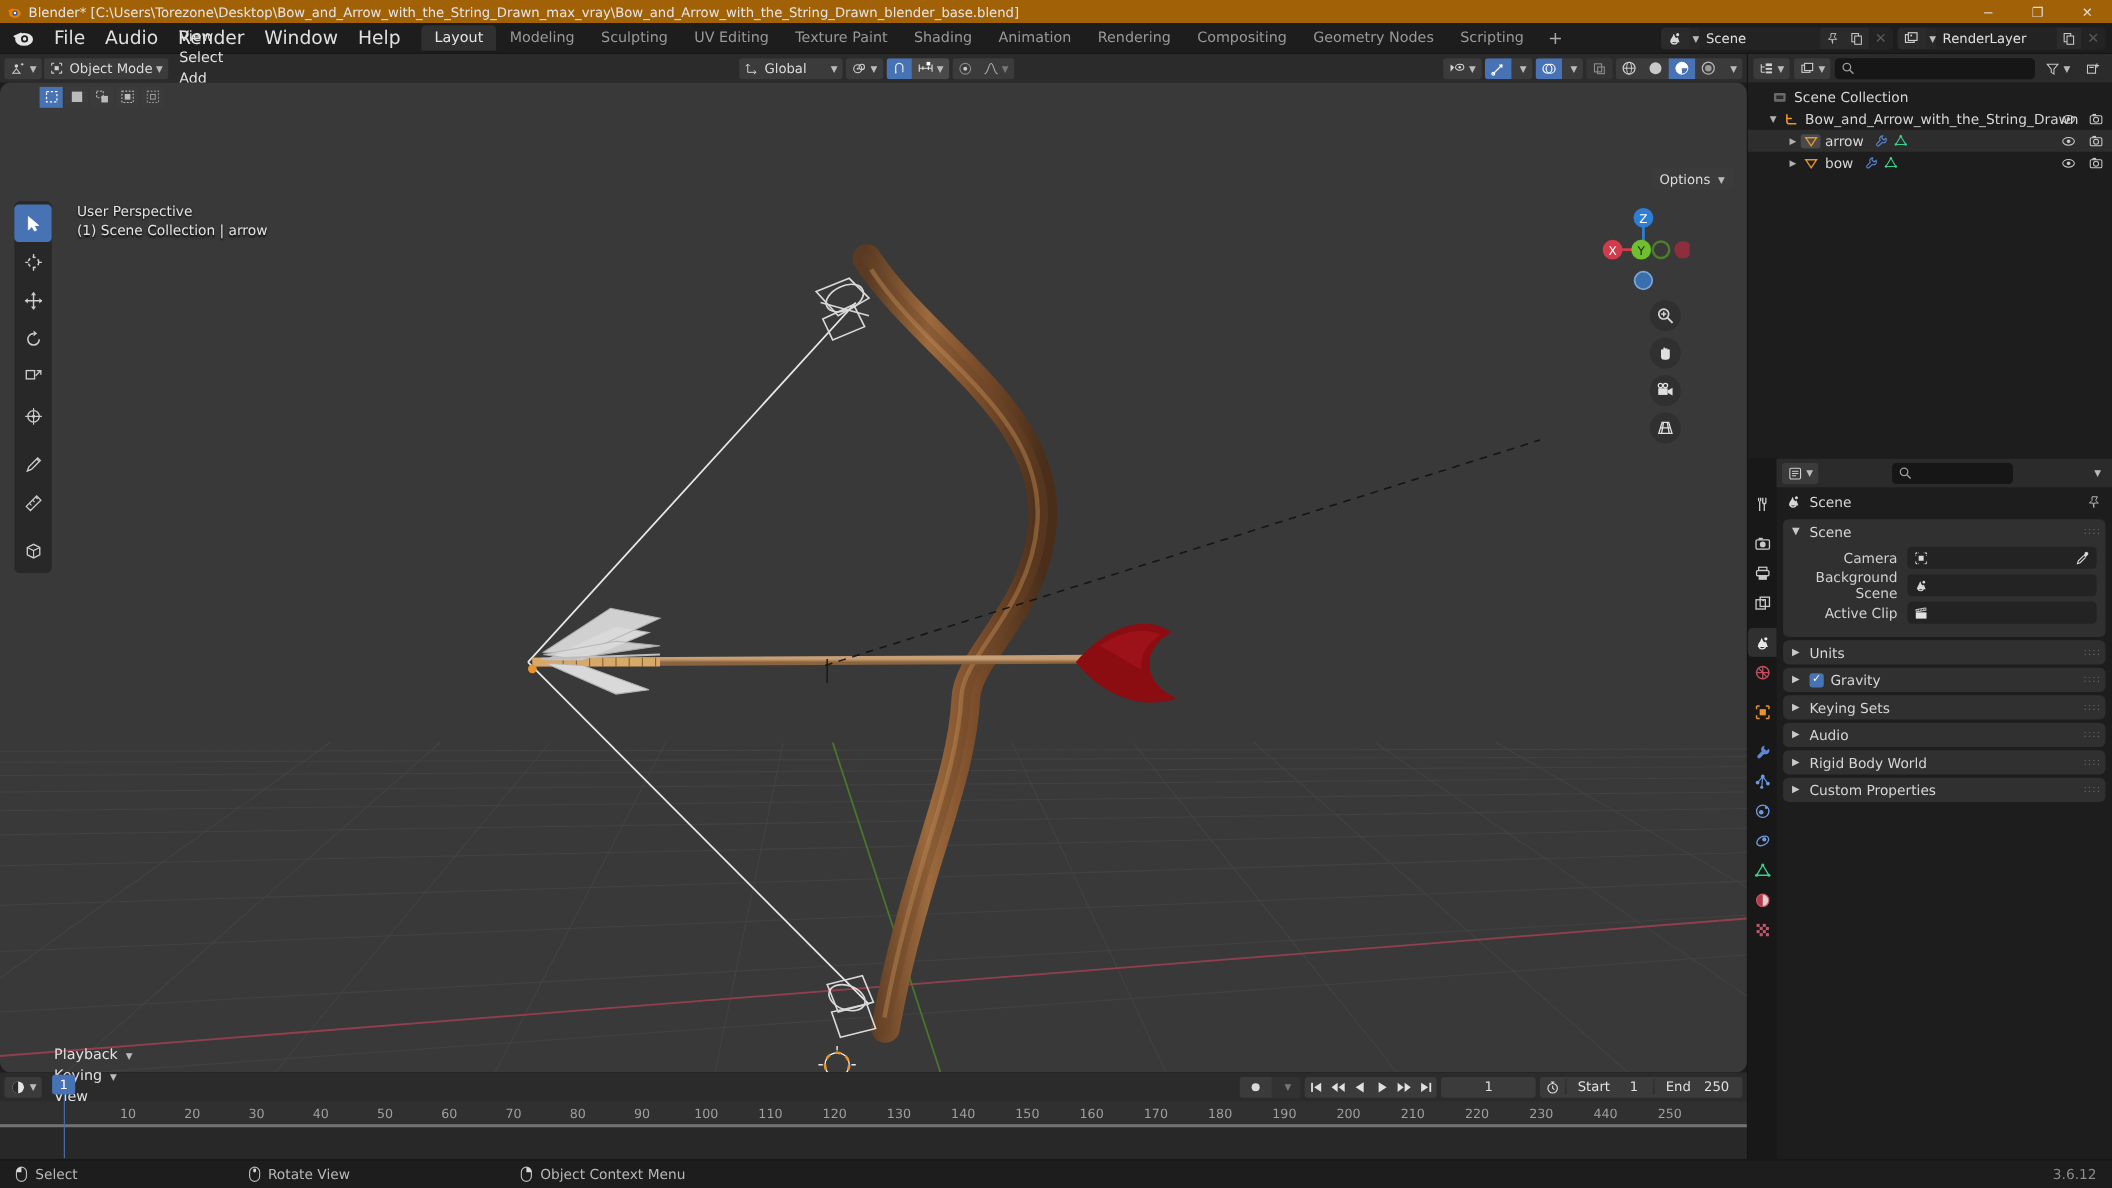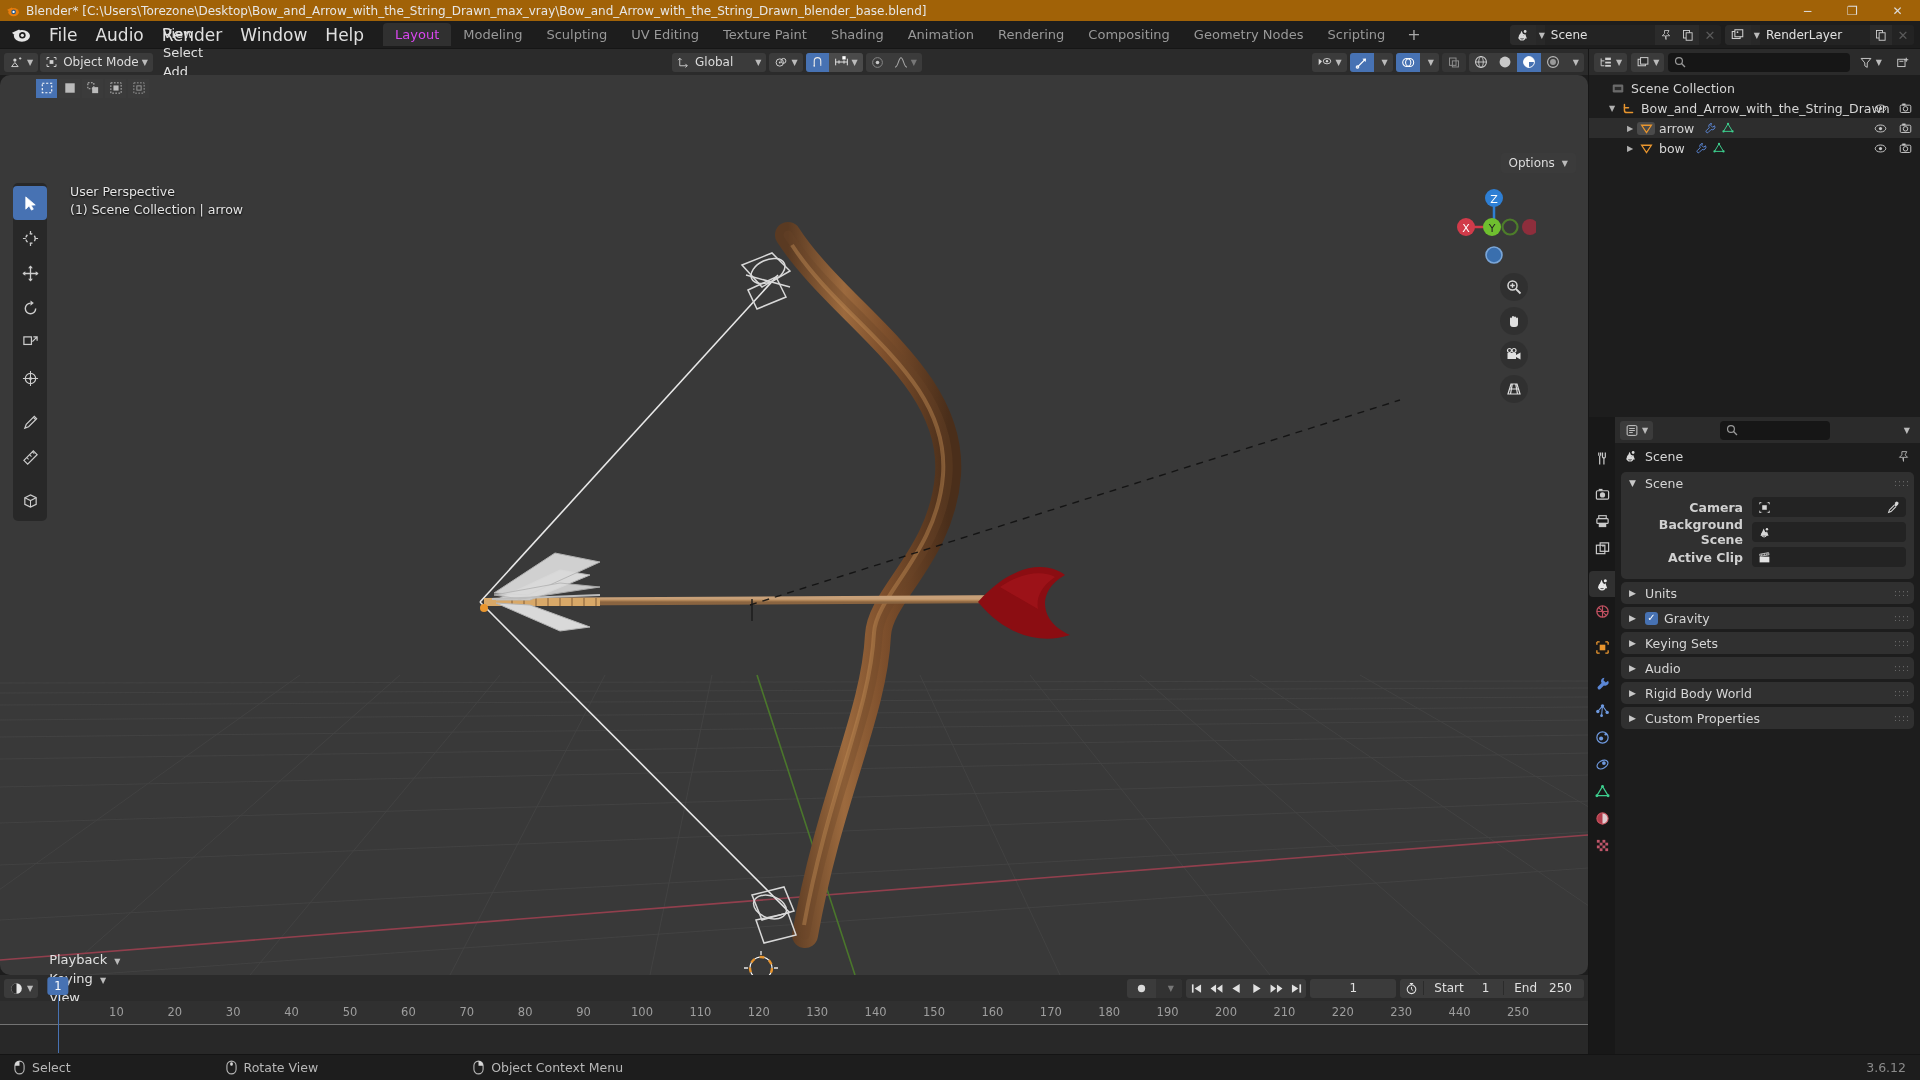--- a/index.html
+++ b/index.html
@@ -19,21 +19,21 @@
   
   #topbar { height:28px; background:#1d1d1d; display:flex; align-items:center;
      position:relative; border-bottom:1px solid #161616; }
   .blender-logo { width:22px; height:20px; margin:0 8px 0 10px; flex:none; }
   .menu { display:flex; align-items:center; }
   .menu-item { padding:3px 9px; font-size:17px; color:#e0e0e0; border-radius:3px;
      white-space:nowrap; }
   .ws-tabs { display:flex; align-items:center; margin-left:10px; }
   .ws-tab { padding:4px 12px; font-size:13px; color:#999; border-radius:4px 4px 0 0;
      white-space:nowrap; }
-  .ws-tab.active { background:#303030; color:#d946ef; }
+  .ws-tab.active { background:#303030; color:#e5e5e5; }
   .ws-plus { padding:2px 10px; color:#a8a8a8; font-size:16px; line-height:14px; }
   #topbar-right { position:absolute; right:6px; top:0; height:28px; display:flex;
      align-items:center; gap:4px; }
   .id-block { display:flex; align-items:center; background:#282828; border-radius:4px;
      height:20px; overflow:hidden; }
   .id-block .idicon { width:26px; height:20px; display:flex; align-items:center;
      justify-content:center; background:#2b2b2b; }
   .id-block .idname { padding:0 10px 0 6px; font-size:12px; color:#e0e0e0;
      background:#232323; height:20px; display:flex; align-items:center; min-width:110px;}
   .id-block .idbtn { width:22px; height:20px; display:flex; align-items:center;
@@ -104,21 +104,21 @@
   .playbtns { display:flex; align-items:center; background:#3b3b3b; border-radius:3px;
      height:19px; overflow:hidden; }
   .playbtns div { width:20px; height:19px; display:flex; align-items:center;
      justify-content:center; color:#e0e0e0; font-size:10px; }
   .numfield { background:#3b3b3b; border-radius:3px; height:19px; display:flex;
      align-items:center; justify-content:center; font-size:12px; color:#e0e0e0; }
   .rangefield { background:#3b3b3b; border-radius:3px; height:19px; display:flex;
      align-items:center; font-size:12px; color:#e0e0e0; }
   .rangefield span { padding:0 9px; }
   #tl-ruler { height:24px; background:#303030; position:relative;
-     border-bottom:1px solid #737373; }
+     border-bottom:3px solid #737373; }
   #tl-ruler .tick { position:absolute; top:4px; font-size:11.5px; color:#9e9e9e;
      transform:translateX(-50%); }
   #tl-body { height:54px; background:#282828; position:relative; }
   #tl-scroll { position:absolute; bottom:3px; left:8px; right:8px; height:8px;
      background:#303030; border-radius:4px; }
   #tl-scroll i { position:absolute; left:0; top:0; height:8px; width:97%;
      background:#4a4a4a; border-radius:4px; display:block; }
   #playhead-label { position:absolute; background:#4772b3; color:#fff; font-size:11.5px;
      border-radius:3px; padding:2px 7px; top:2px; transform:translateX(-50%); z-index:3;}
   #playhead-line { position:absolute; width:1px; background:#4772b3; top:20px;
@@ -157,21 +157,21 @@
   .prop-search { width:110px; height:19px; background:#161616; border-radius:4px;
      display:flex; align-items:center; padding:0 6px; margin:0 auto; }
   #prop-breadcrumb { height:26px; display:flex; align-items:center; padding:0 8px;
      gap:7px; font-size:12.5px; position:relative; }
   .panel { background:#303030; border-radius:5px; margin:3px 6px; }
   .panel-head { height:22px; display:flex; align-items:center; padding:0 8px;
      gap:6px; font-size:12.5px; position:relative; }
   .panel-head .pcaret { font-size:9px; color:#c8c8c8; width:10px; }
   .grip { position:absolute; right:8px; color:#6a6a6a; font-size:9px; letter-spacing:1px;
      line-height:5px; width:12px; word-break:break-all; }
-  .panel-body { padding:2px 8px 8px 23px;font-weight:bold; }
+  .panel-body { padding:2px 8px 8px 5px; }
   .prow { display:flex; align-items:center; height:22px; margin-bottom:3px; }
   .prow .plabel { width:108px; text-align:right; padding-right:9px; font-size:12.5px;
      color:#d0d0d0; }
   .pfield { flex:1; height:20px; background:#232323; border-radius:4px; display:flex;
      align-items:center; padding:0 6px; gap:6px; position:relative; }
   .pfield .eyedrop { position:absolute; right:6px; }
   .chk { width:13px; height:13px; background:#4772b3; border-radius:3px;
      display:flex; align-items:center; justify-content:center; color:#fff;
      font-size:10px; line-height:10px; }
 

